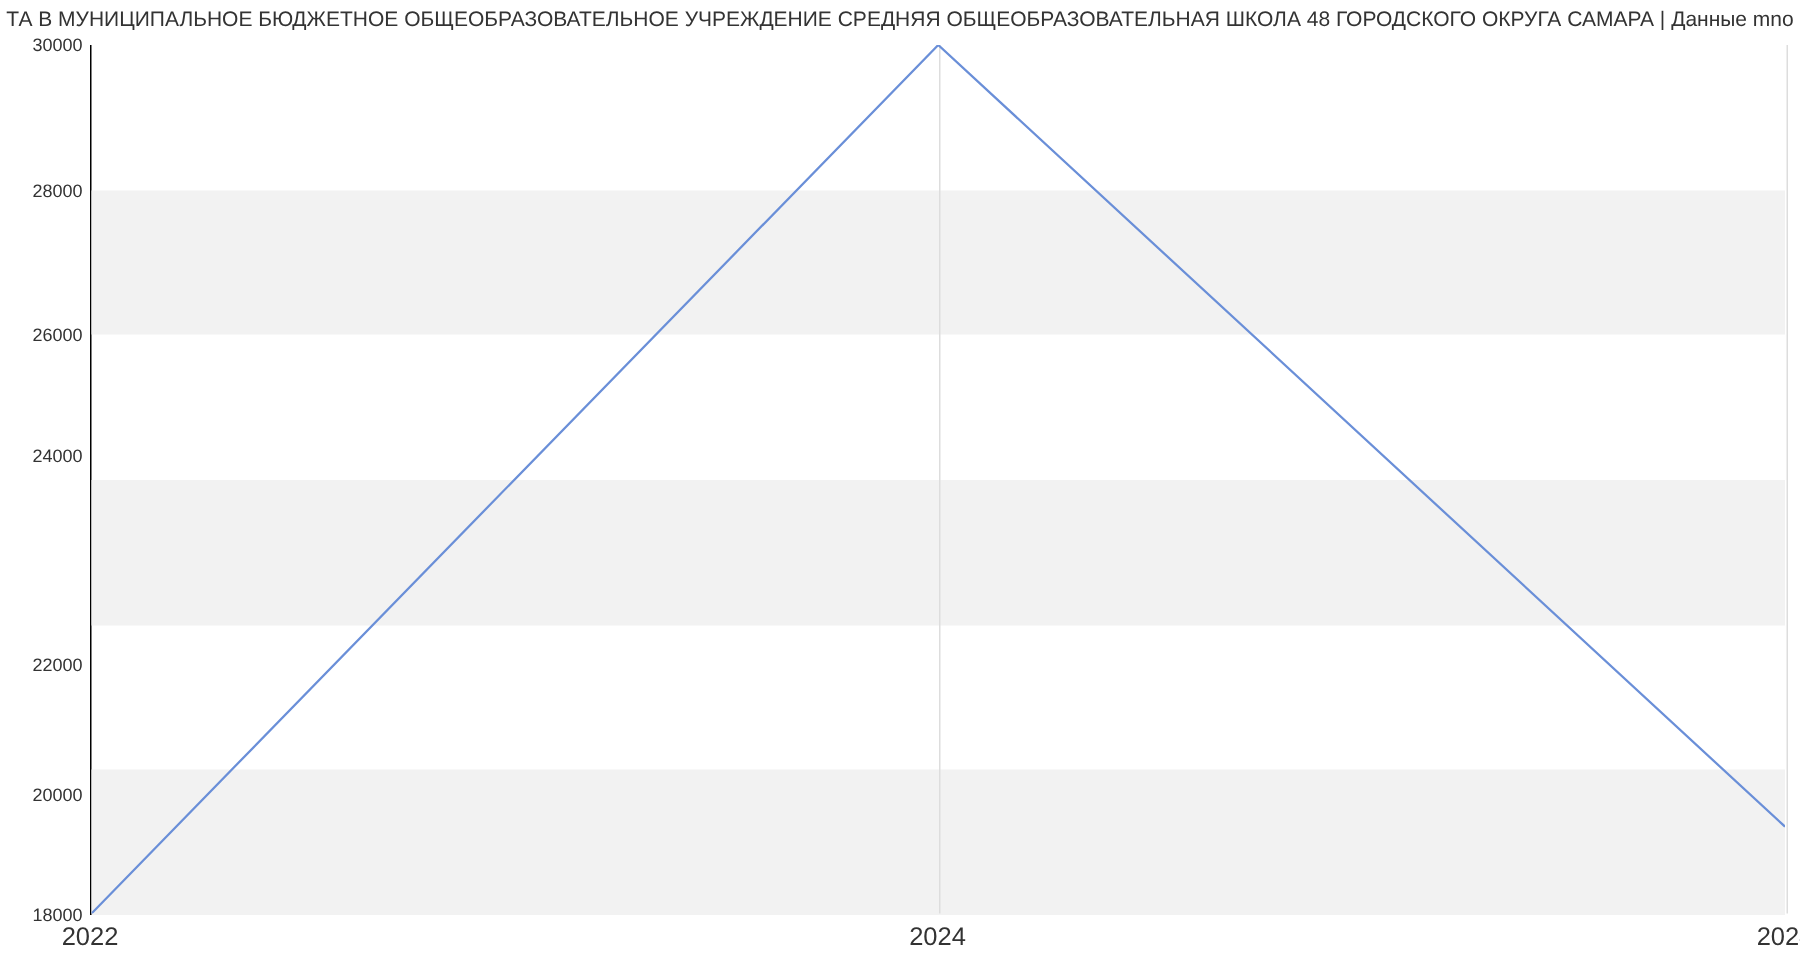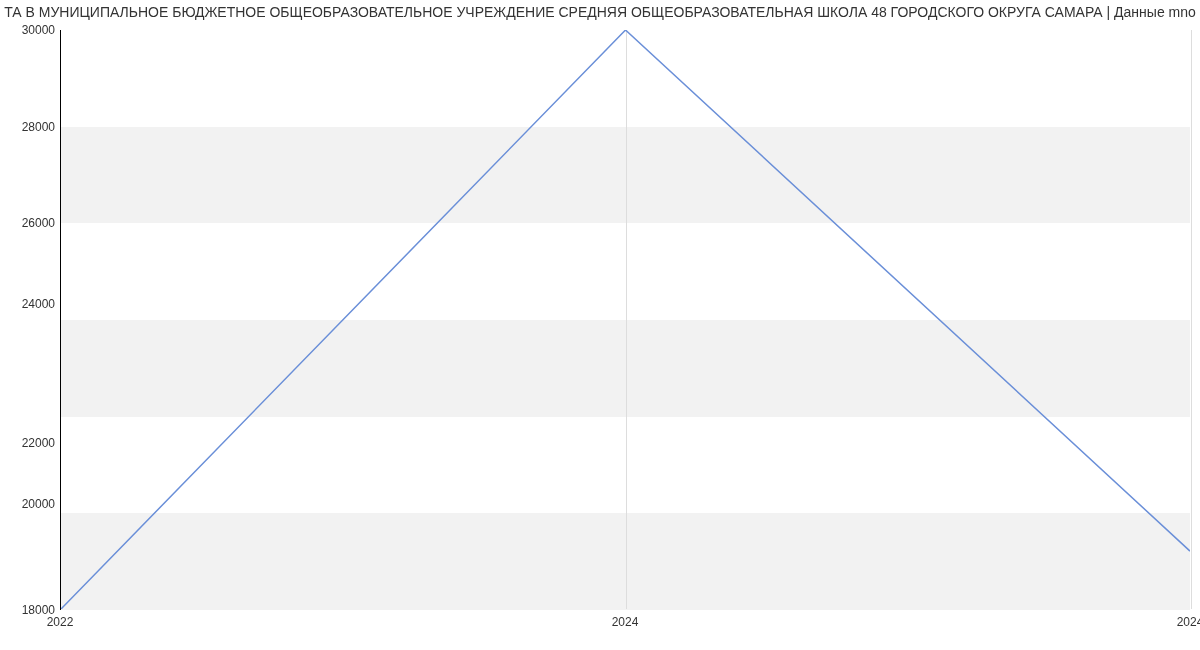--- a/index.html
+++ b/index.html
@@ -43,21 +43,21 @@
     left: 10px;
     width: 45px;
     text-align: right;
     font-size: 12px;
     color: #333;
     transform: translateY(-50%);
   }
   .xtick {
     position: absolute;
     top: 615px;
-    font-size: 12px;
+    font-size: 17px;
     color: #333;
     transform: translateX(-50%);
   }
   .xgrid {
     position: absolute;
     top: 0;
     width: 1px;
     height: 100%;
     background: #ddd;
   }
@@ -80,21 +80,21 @@
     <div class="band" style="top: 290px; height: 96.6667px;"></div>
     <div class="band" style="top: 96.6667px; height: 96.6667px;"></div>
     <div class="xgrid" style="left: 565px;"></div>
     <div class="xgrid" style="left: 1130px;"></div>
     <svg class="line" viewBox="0 0 1130 580" preserveAspectRatio="none">
       <polyline points="0,580 565,0 1130,522" fill="none" stroke="#6a8fd8" stroke-width="1.5"></polyline>
     </svg>
   </div>
 
 <div class="ytick" style="top: 610px;">18000</div>
-<div class="ytick" style="top: 504px;">20000</div>
+<div class="ytick" style="top: 530px;">20000</div>
 <div class="ytick" style="top: 396px; margin-top: 47px;">22000</div>
 <div class="ytick" style="top: 304px;">24000</div>
 <div class="ytick" style="top: 223.333px; text-align: right;">26000</div>
 <div class="ytick" style="top: 126.667px; text-align: right;">28000</div>
 <div class="ytick" style="top: 30px;">30000</div>
 <div class="xtick" style="left: 60px;">2022</div>
 <div class="xtick" style="left: 625px;">2024</div>
 <div class="xtick" style="left: 1190px;">2024</div>
 
 </body></html>

